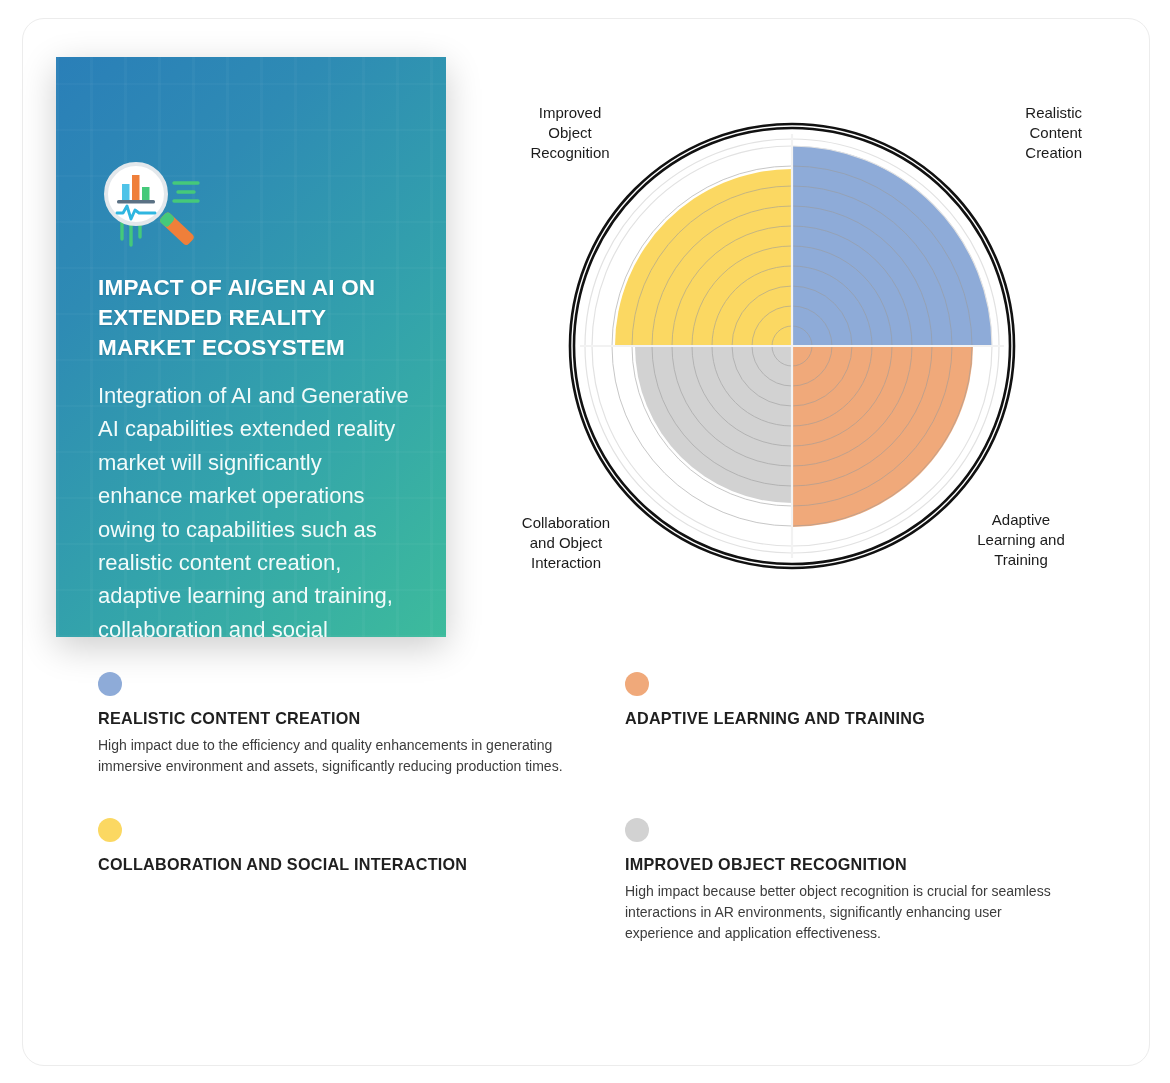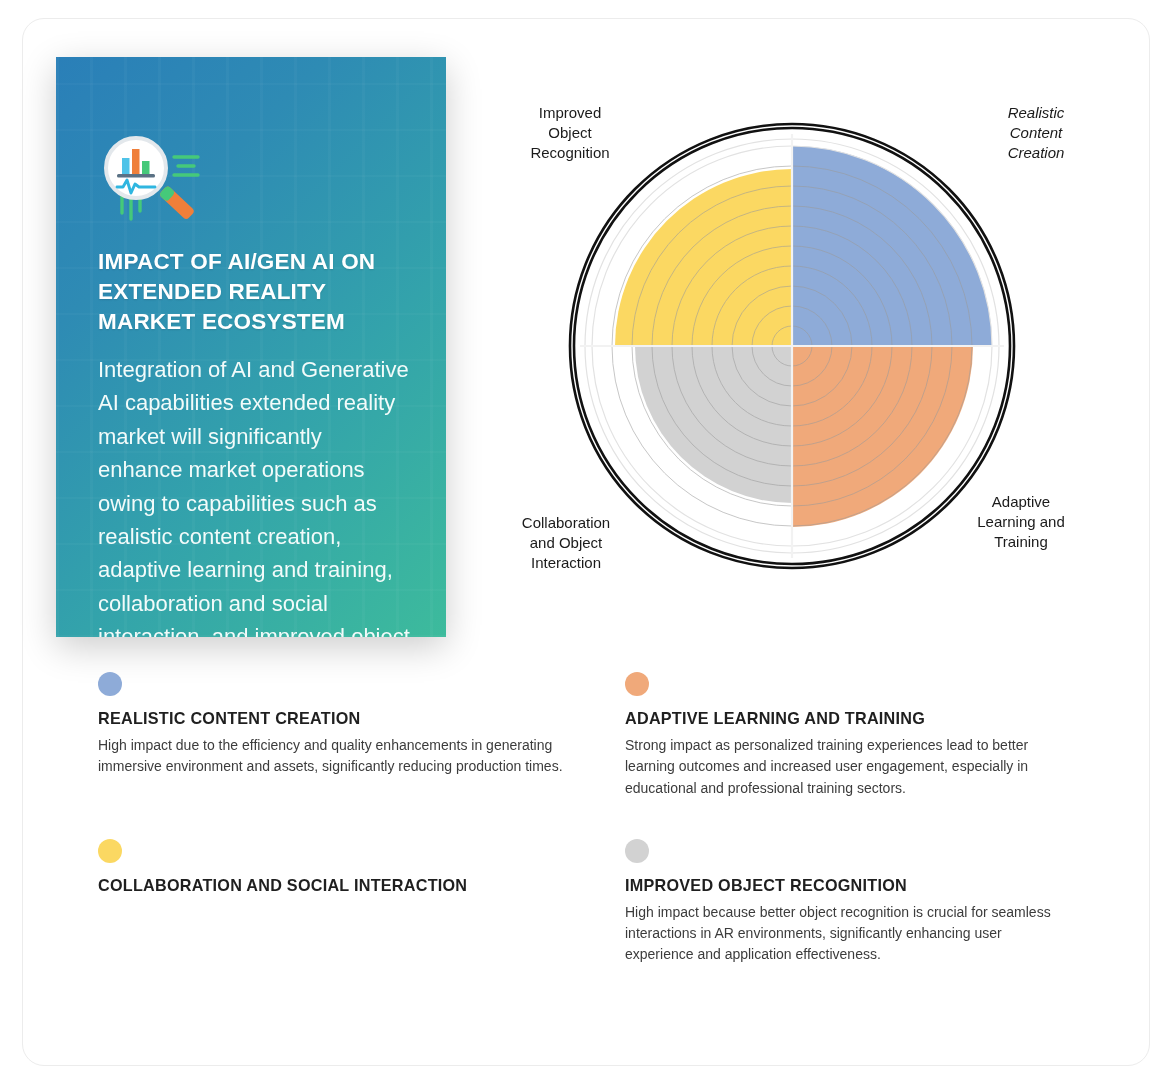--- a/index.html
+++ b/index.html
@@ -38,21 +38,21 @@
   .hero-card::before {
     
     content: "";
     position: absolute; inset: 0;
     background-image:
       repeating-linear-gradient(90deg, rgba(255,255,255,0.045) 0 3px, transparent 3px 34px),
       repeating-linear-gradient(0deg, rgba(255,255,255,0.035) 0 2px, transparent 2px 46px);
     opacity: .75;
     pointer-events: none;
   }
-  .hero-inner { position: relative; padding: 78px 34px 0 42px; }
+  .hero-inner { position: relative; padding: 104px 34px 0 42px; }
 
   
   .hero-icon { position: relative; width: 120px; height: 90px; margin-bottom: 22px; }
 
   .hero-title {
     color: #ffffff;
     font-size: 22.5px;
     font-weight: bold;
     line-height: 1.33;
     letter-spacing: .2px;
@@ -76,23 +76,23 @@
   .chart-svg { position: absolute; left: 0; top: 0; }
 
   .axis-label {
     position: absolute;
     font-size: 15px;
     color: #1b1b1b;
     line-height: 1.32;
     white-space: pre-line;
   }
   .lbl-ocr  { left: 20px;  top: 27px;  width: 180px; text-align: center; }
-  .lbl-rcc  { left: 486px; top: 27px;  width: 180px; text-align: center; font-style: italic; }
+  .lbl-rcc  { left: 442px; top: 27px;  width: 180px; text-align: right; }
   .lbl-csi  { left: 8px;   top: 437px; width: 196px; text-align: center; }
-  .lbl-alt  { left: 466px; top: 416px; width: 190px; text-align: center; }
+  .lbl-alt  { left: 466px; top: 434px; width: 190px; text-align: center; }
 
   
   .legend {
     position: absolute;
     left: 98px; top: 672px;
     width: 1000px;
     display: grid;
     grid-template-columns: 527px 473px;
     grid-template-rows: auto auto;
     row-gap: 40px;
@@ -227,21 +227,20 @@
 
     <div class="legend-item l0">
       <span class="dot" style="background: rgb(142, 171, 216);"></span>
       <div class="legend-title">REALISTIC CONTENT CREATION</div>
       <div class="legend-desc">High impact due to the efficiency and quality enhancements in generating immersive environment and assets, significantly reducing production times.</div>
     </div>
 
     <div class="legend-item l1">
       <span class="dot" style="background: rgb(240, 169, 122);"></span>
       <div class="legend-title">ADAPTIVE LEARNING AND TRAINING</div>
-      <div class="legend-desc">Strong impact as personalized training experiences lead to better learning outcomes and increased user engagement, especially in educational and professional training sectors.</div>
     </div>
 
     <div class="legend-item l2">
       <span class="dot" style="background: rgb(251, 216, 98);"></span>
       <div class="legend-title">COLLABORATION AND SOCIAL INTERACTION</div>
     </div>
 
     <div class="legend-item l3">
       <span class="dot" style="background: rgb(210, 210, 210);"></span>
       <div class="legend-title">IMPROVED OBJECT RECOGNITION</div>

